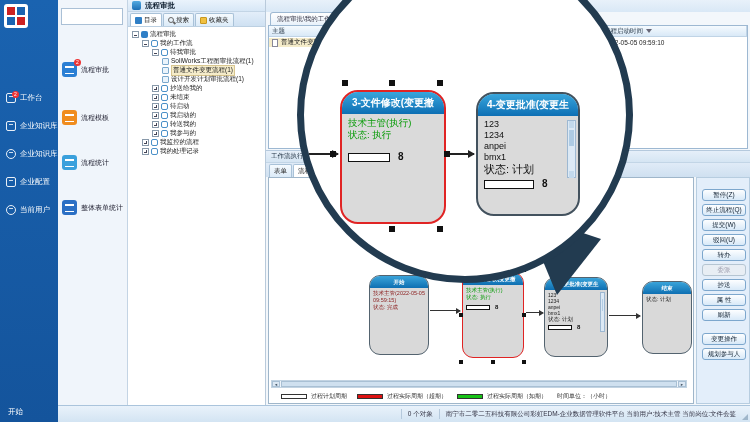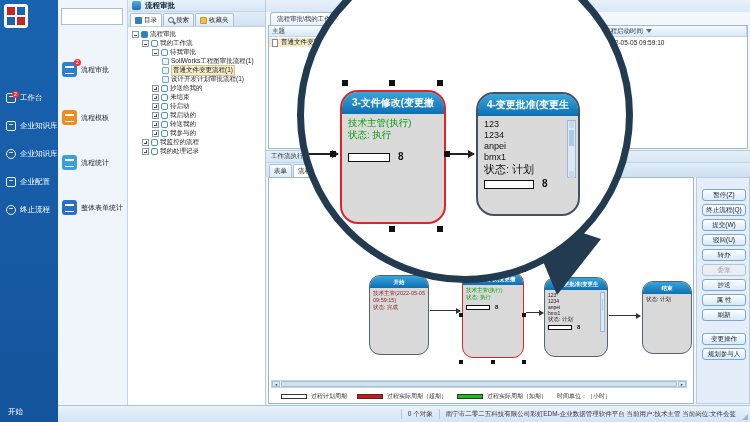--- a/index.html
+++ b/index.html
@@ -157,21 +157,21 @@
     <div class="snav-item">
       <span class="si round"></span>
       <span>企业知识库</span>
     </div>
     <div class="snav-item">
       <span class="si"></span>
       <span>企业配置</span>
     </div>
     <div class="snav-item">
       <span class="si round"></span>
-      <span>终止流程</span>
+      <span>当前用户</span>
     </div>
   </nav>
   <div class="start-label">开始</div>
 </aside>
 
 <div class="col2">
   <input class="search-box" value="" style="">
   <span class="pin"></span>
   <div class="c2-item" style="top:62px">
     <span class="c2-icon" style="background:#2b7fd4">

